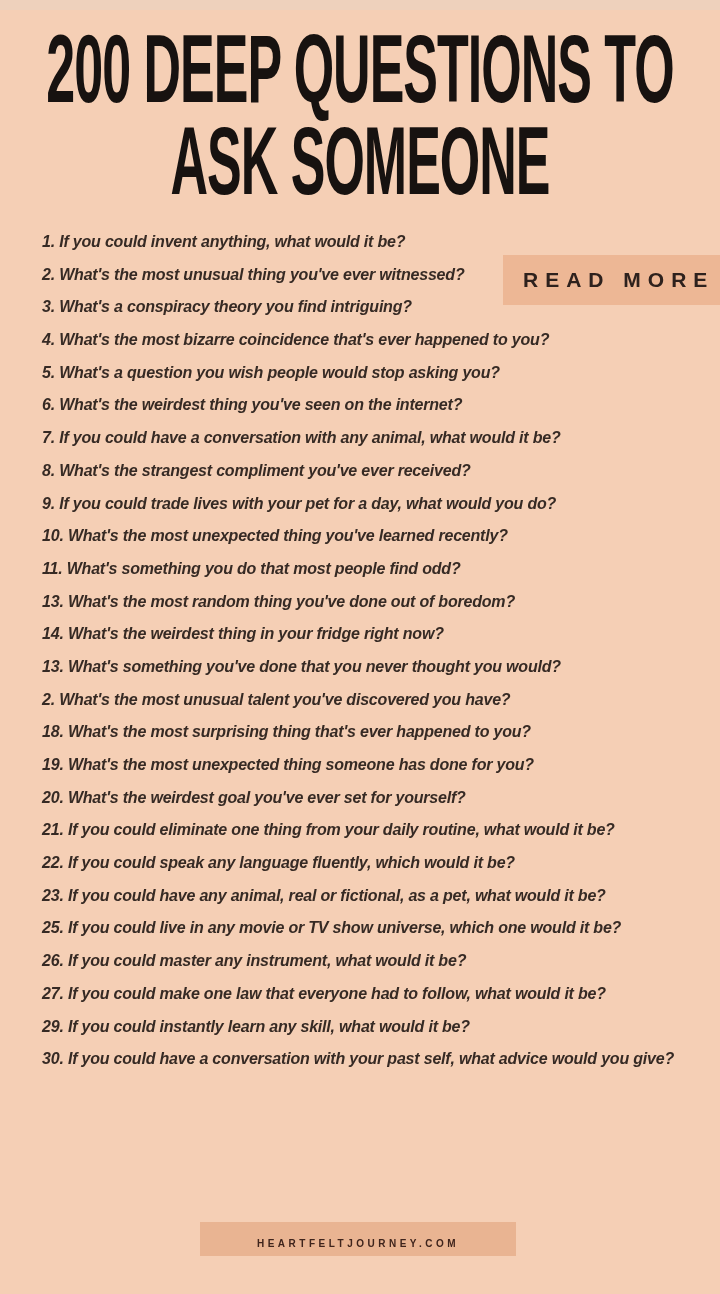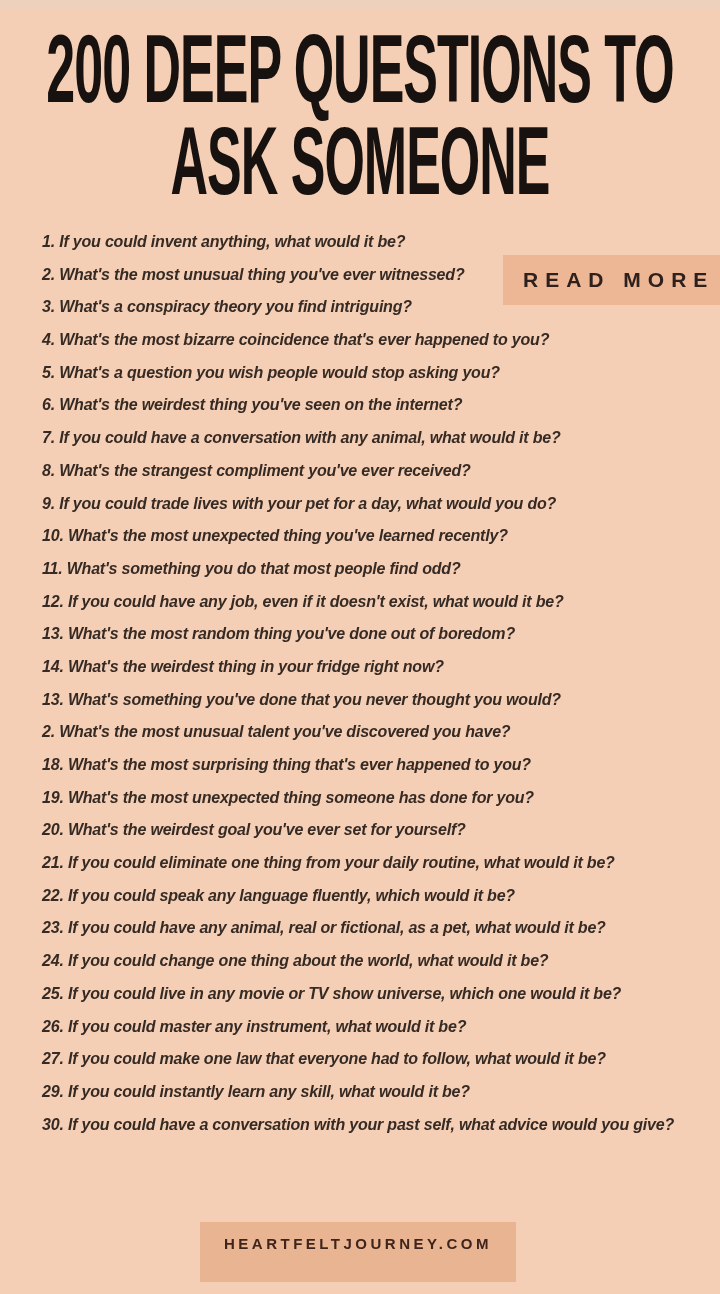--- a/index.html
+++ b/index.html
@@ -81,24 +81,24 @@
     line-height: 50px;
     text-align: left;
     padding-left: 20px;
     cursor: pointer;
   }
   .footer-bar {
     position: absolute;
     top: 1222px;
     left: 200px;
     width: 316px;
-    height: 60px;
+    height: 34px;
     background: var(--footer_bg);
     color: var(--footer_text);
-    font-size: 15px;
+    font-size: 10px;
     font-weight: 700;
     letter-spacing: 3.5px;
     line-height: 44px;
     text-align: center;
     text-decoration: none;
     display: block;
     cursor: pointer;
   }
 </style>
 </head>
@@ -118,32 +118,30 @@
       <li class="q">2. What's the most unusual thing you've ever witnessed?</li>
       <li class="q">3. What's a conspiracy theory you find intriguing?</li>
       <li class="q">4. What's the most bizarre coincidence that's ever happened to you?</li>
       <li class="q">5. What's a question you wish people would stop asking you?</li>
       <li class="q">6. What's the weirdest thing you've seen on the internet?</li>
       <li class="q">7. If you could have a conversation with any animal, what would it be?</li>
       <li class="q">8. What's the strangest compliment you've ever received?</li>
       <li class="q">9. If you could trade lives with your pet for a day, what would you do?</li>
       <li class="q">10. What's the most unexpected thing you've learned recently?</li>
       <li class="q">11. What's something you do that most people find odd?</li>
-      <li class="q">12. If you could have any job, even if it doesn't exist, what would it be?</li>
       <li class="q">13. What's the most random thing you've done out of boredom?</li>
       <li class="q">14. What's the weirdest thing in your fridge right now?</li>
       <li class="q">13. What's something you've done that you never thought you would?</li>
       <li class="q">2. What's the most unusual talent you've discovered you have?</li>
       <li class="q">18. What's the most surprising thing that's ever happened to you?</li>
       <li class="q">19. What's the most unexpected thing someone has done for you?</li>
       <li class="q">20. What's the weirdest goal you've ever set for yourself?</li>
       <li class="q">21. If you could eliminate one thing from your daily routine, what would it be?</li>
       <li class="q">22. If you could speak any language fluently, which would it be?</li>
       <li class="q">23. If you could have any animal, real or fictional, as a pet, what would it be?</li>
-      <li class="q">24. If you could change one thing about the world, what would it be?</li>
       <li class="q">25. If you could live in any movie or TV show universe, which one would it be?</li>
       <li class="q">26. If you could master any instrument, what would it be?</li>
       <li class="q">27. If you could make one law that everyone had to follow, what would it be?</li>
       <li class="q">29. If you could instantly learn any skill, what would it be?</li>
       <li class="q">30. If you could have a conversation with your past self, what advice would you give?</li>
     </ol>
 
   <a class="footer-bar" href="#">HEARTFELTJOURNEY.COM</a>
 
 </div>

